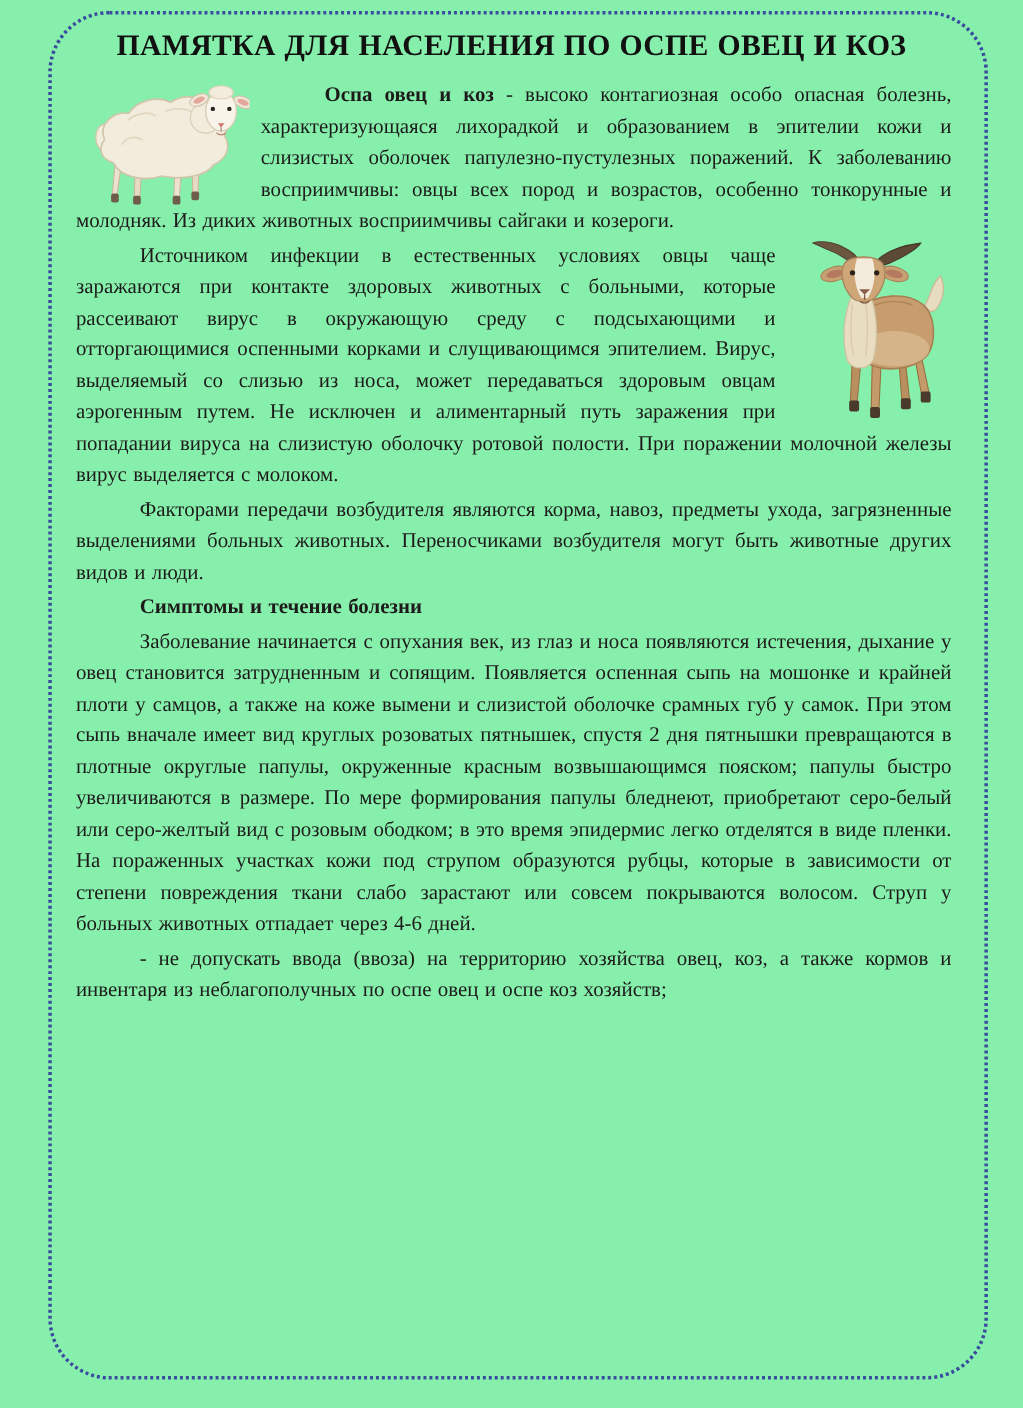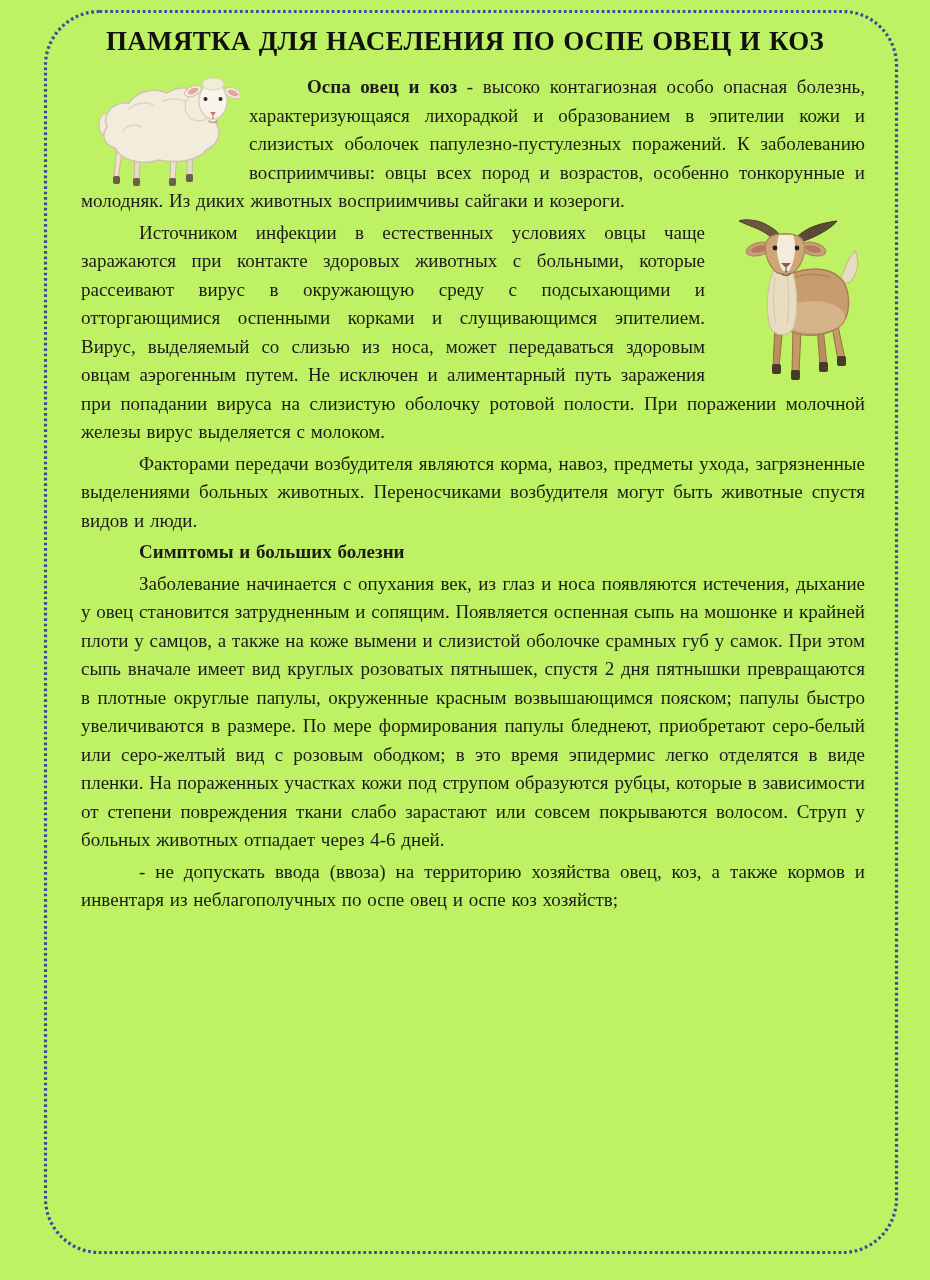--- a/index.html
+++ b/index.html
@@ -1,31 +1,31 @@
 <!DOCTYPE html>
 <html lang="ru"><head>
 <meta charset="utf-8">
 <style>
   html,body{margin:0;padding:0;}
   body{
     width:930px;height:1280px;background:#ffffff;position:relative;overflow:hidden;
     font-family:"Liberation Serif","DejaVu Serif",serif;
   }
-  .page{position:absolute;inset:0;background:#bef264;}
+  .page{position:absolute;inset:0;background:#86efac;}
   .border-svg{position:absolute;left:0;top:0;pointer-events:none;}
   .content{
     position:absolute;left:65px;top:23px;width:800px;height:1222px;overflow:hidden;
     color:#1d1b19;font-size:19px;line-height:28.5px;text-align:justify;
     word-spacing:1px;
   }
   h1{
     font-size:27px;font-weight:bold;text-align:center;color:#111;
     margin:0 0 14px 0;line-height:36px;letter-spacing:0.3px;text-indent:0;
   }
-  .p{margin:0 0 3px 16px;text-indent:58px;}
+  .p{margin:0 0 3px 4px;text-indent:58px;}
   .bold{font-weight:bold;}
   .sheep-wrap{
     float:left;width:150px;height:112px;margin:2px 10px 0 8px;
   }
   .goat-wrap{
     float:right;width:148px;height:168px;margin:-4px 0 0 12px;
   }
   .sheep-wrap svg,.goat-wrap svg{display:block;width:100%;height:100%;}
 </style>
 </head>
@@ -114,23 +114,23 @@
           <path d="M62 20 C58 32 60 46 66 56 L72 56 C78 46 80 32 76 20 Z" fill="#f3ecdd"></path>
           <circle cx="58" cy="33" r="2.4" fill="#2a2118"></circle>
           <circle cx="80" cy="33" r="2.4" fill="#2a2118"></circle>
           <path d="M64 48 L74 48 L69 53 Z" fill="#8a5f4a"></path>
           <path d="M69 53 L69 57 M65 59 C67 61 71 61 73 59" fill="none" stroke="#7a5440" stroke-width="1.2" stroke-linecap="round"></path>
         </svg>
       </span>
       <span>Источником инфекции в естественных условиях овцы чаще заражаются при контакте здоровых животных с больными, которые рассеивают вирус в окружающую среду с подсыхающими и отторгающимися оспенными корками и слущивающимся эпителием. Вирус, выделяемый со слизью из носа, может передаваться здоровым овцам аэрогенным путем. Не исключен и алиментарный путь заражения при попадании вируса на слизистую оболочку ротовой полости. При поражении молочной железы вирус выделяется с молоком.</span>
     </p>
 
-    <p class="p">Факторами передачи возбудителя являются корма, навоз, предметы ухода, загрязненные выделениями больных животных. Переносчиками возбудителя могут быть животные спустя видов и люди.</p>
+    <p class="p">Факторами передачи возбудителя являются корма, навоз, предметы ухода, загрязненные выделениями больных животных. Переносчиками возбудителя могут быть животные других видов и люди.</p>
 
-    <p class="p bold">Симптомы и больших болезни</p>
+    <p class="p bold">Симптомы и течение болезни</p>
 
     <p class="p">Заболевание начинается с опухания век, из глаз и носа появляются истечения, дыхание у овец становится затрудненным и сопящим. Появляется оспенная сыпь на мошонке и крайней плоти у самцов, а также на коже вымени и слизистой оболочке срамных губ у самок. При этом сыпь вначале имеет вид круглых розоватых пятнышек, спустя 2 дня пятнышки превращаются в плотные округлые папулы, окруженные красным возвышающимся пояском; папулы быстро увеличиваются в размере. По мере формирования папулы бледнеют, приобретают серо-белый или серо-желтый вид с розовым ободком; в это время эпидермис легко отделятся в виде пленки. На пораженных участках кожи под струпом образуются рубцы, которые в зависимости от степени повреждения ткани слабо зарастают или совсем покрываются волосом. Струп у больных животных отпадает через 4-6 дней.</p>
 
 
 
     <p class="p">- не допускать ввода (ввоза) на территорию хозяйства овец, коз, а также кормов и инвентаря из неблагополучных по оспе овец и оспе коз хозяйств;</p>
 
   </div>
 </div>
 

